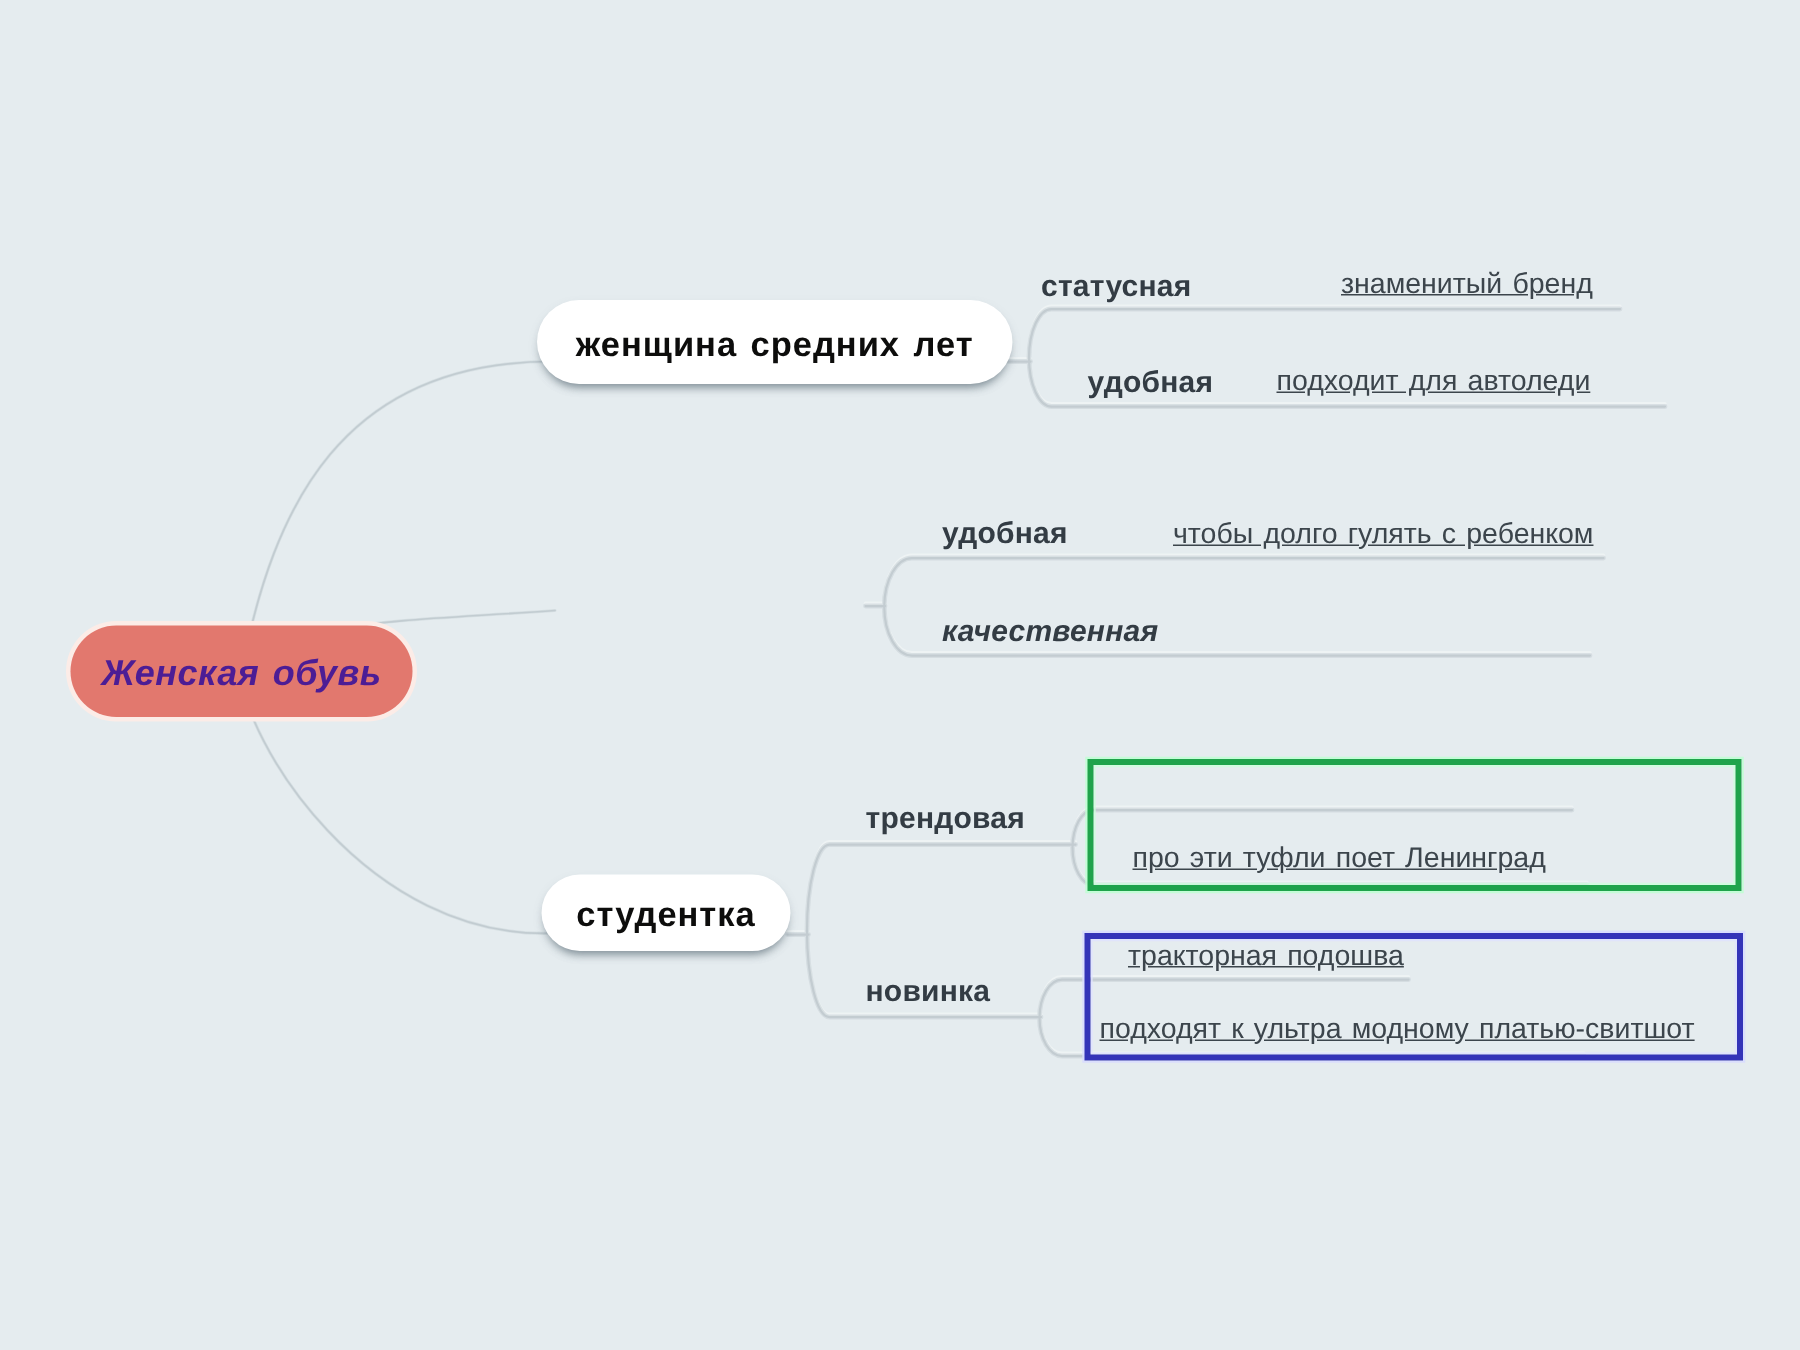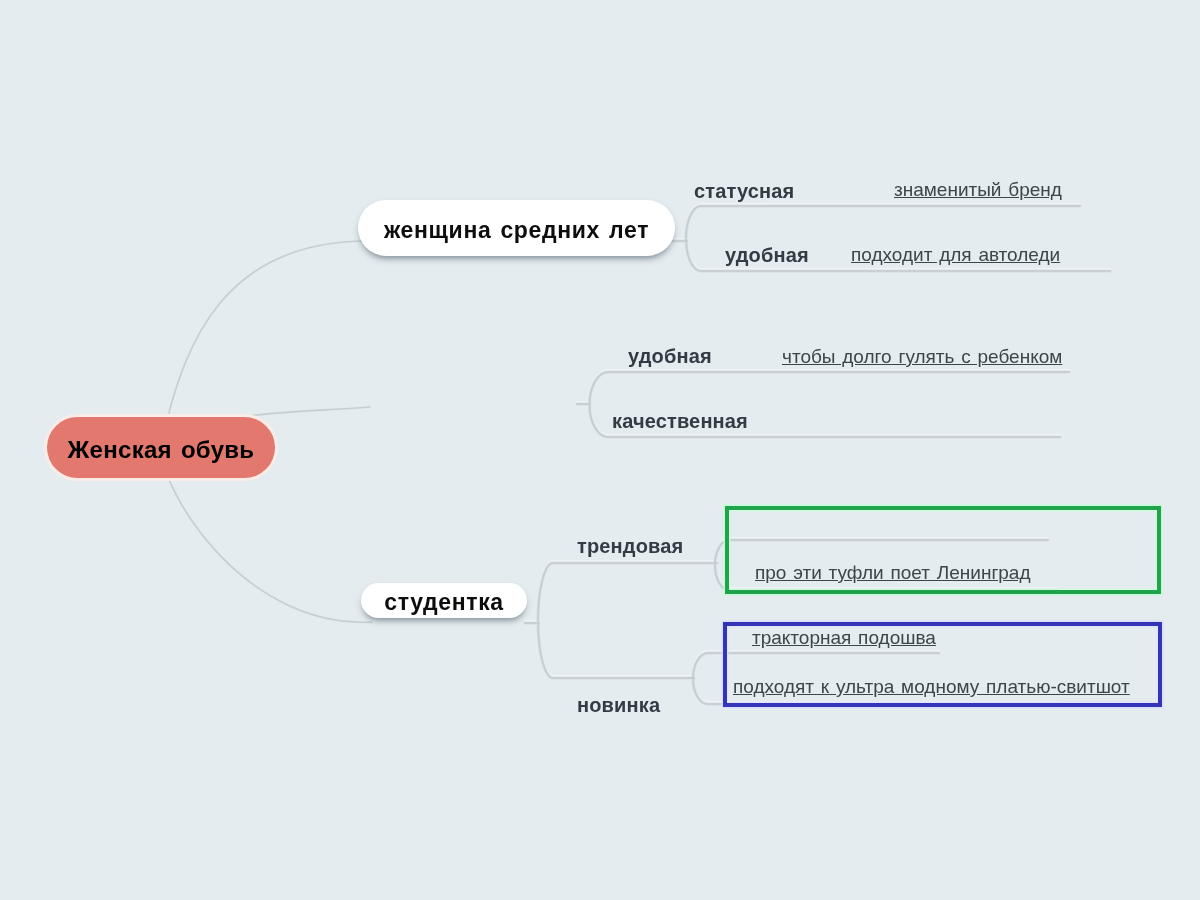--- a/index.html
+++ b/index.html
@@ -8,22 +8,22 @@
        font-family:"Liberation Sans",sans-serif;
        background:#e5ecef;}
   #canvas{position:relative;width:1200px;height:900px;background:#e5ecef;}
   svg.links{position:absolute;left:0;top:0;width:1200px;height:900px;pointer-events:none;}
 
   .node{position:absolute;border-radius:999px;display:flex;align-items:center;
         justify-content:center;white-space:nowrap;font-weight:bold;z-index:5;}
   .node span{display:block;transform:translateY(1.5px);word-spacing:2px;}
   .node.branch{background:#ffffff;color:#0d0d0c;
         box-shadow:0 5px 6px -3px rgba(96,112,122,.70), 0 3px 8px -2px rgba(96,112,122,.28);}
-  .node.root{color:#000000;background:#e2786e;
-        box-shadow:0 0 0 3px #fcece7;}
+  .node.root{color:#4c1d95;background:#e2786e;
+        box-shadow:0 0 0 3px #fcece7;font-style:italic;}
 
   .sublabel{position:absolute;font-weight:bold;font-size:20px;letter-spacing:.15px;
             color:#333c44;white-space:nowrap;z-index:4;}
   .leaftext{position:absolute;font-size:19px;letter-spacing:0px;word-spacing:1.5px;color:#3c454c;
             white-space:nowrap;z-index:4;text-decoration:underline;}
   .hlbox{position:absolute;border-style:solid;border-width:4px;box-sizing:border-box;z-index:3;}
 </style>
 </head>
 <body>
 
@@ -73,30 +73,30 @@
     </g>
   </svg>
 
   <div class="node root" style="left:47px;top:417px;width:228px;height:61px;font-size:24px;letter-spacing:.3px;">
     <span>Женская обувь</span>
   </div>
 
   <div class="node branch" style="left:358px;top:200px;width:317px;height:56px;font-size:23px;letter-spacing:.65px;">
     <span>женщина средних лет</span>
   </div>
-  <div class="node branch" style="left:361px;top:583px;width:166px;height:35px;font-size:23px;letter-spacing:.65px;justify-content:center;">
+  <div class="node branch" style="left:361px;top:583px;width:166px;height:51px;font-size:23px;letter-spacing:.65px;justify-content:center;">
     <span>студентка</span>
   </div>
 
   <div class="sublabel" style="left:694px;top:180px;">статусная</div>
   <div class="sublabel" style="left:725px;top:243.5px;">удобная</div>
   <div class="sublabel" style="left:628px;top:345px;">удобная</div>
-  <div class="sublabel" style="left:612px;top:410px;">качественная</div>
+  <div class="sublabel" style="left:628px;top:410px;font-style:italic;">качественная</div>
   <div class="sublabel" style="left:577px;top:535px;">трендовая</div>
-  <div class="sublabel" style="left:577px;top:650px;margin-top:44px;">новинка</div>
+  <div class="sublabel" style="left:577px;top:650px;">новинка</div>
 
   <div class="leaftext" style="left:894px;top:179px;">знаменитый бренд</div>
   <div class="leaftext" style="left:851px;top:244px;">подходит для автоледи</div>
   <div class="leaftext" style="left:782px;top:346px;">чтобы долго гулять с ребенком</div>
   <div class="leaftext" style="left:755px;top:562px;">про эти туфли поет Ленинград</div>
   <div class="leaftext" style="left:752px;top:627px;">тракторная подошва</div>
   <div class="leaftext" style="left:733px;top:676px;">подходят к ультра модному платью-свитшот</div>
 
   <div class="hlbox" style="left:725px;top:506px;width:436px;height:88px;border-color:#1fa34b;box-shadow:0 0 0 1.5px rgba(190,255,210,.85), inset 0 0 0 1.5px rgba(205,255,220,.8);"></div>
   <div class="hlbox" style="left:723px;top:622px;width:439px;height:85px;border-color:#3434b8;box-shadow:0 0 0 1.5px rgba(216,220,255,.85), inset 0 0 0 1.5px rgba(222,226,255,.8);"></div>

